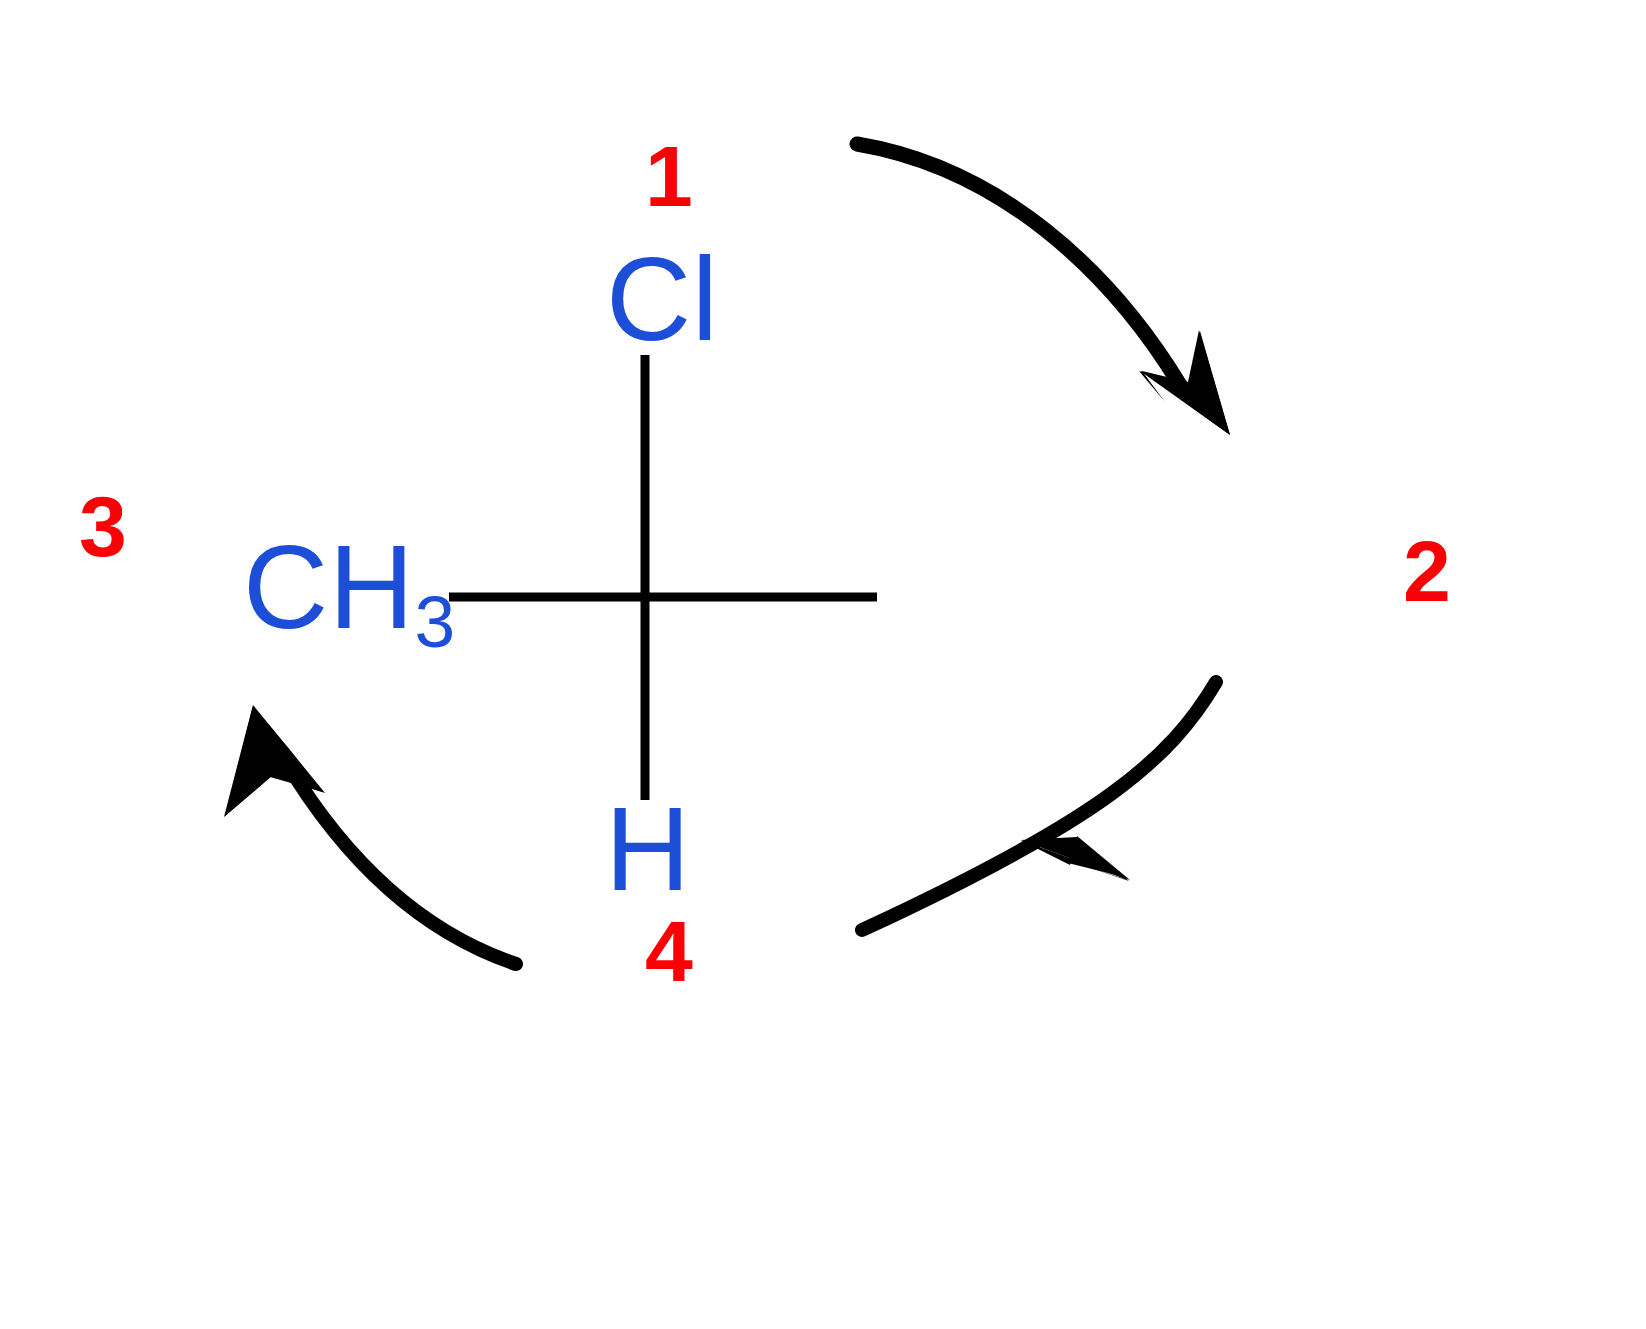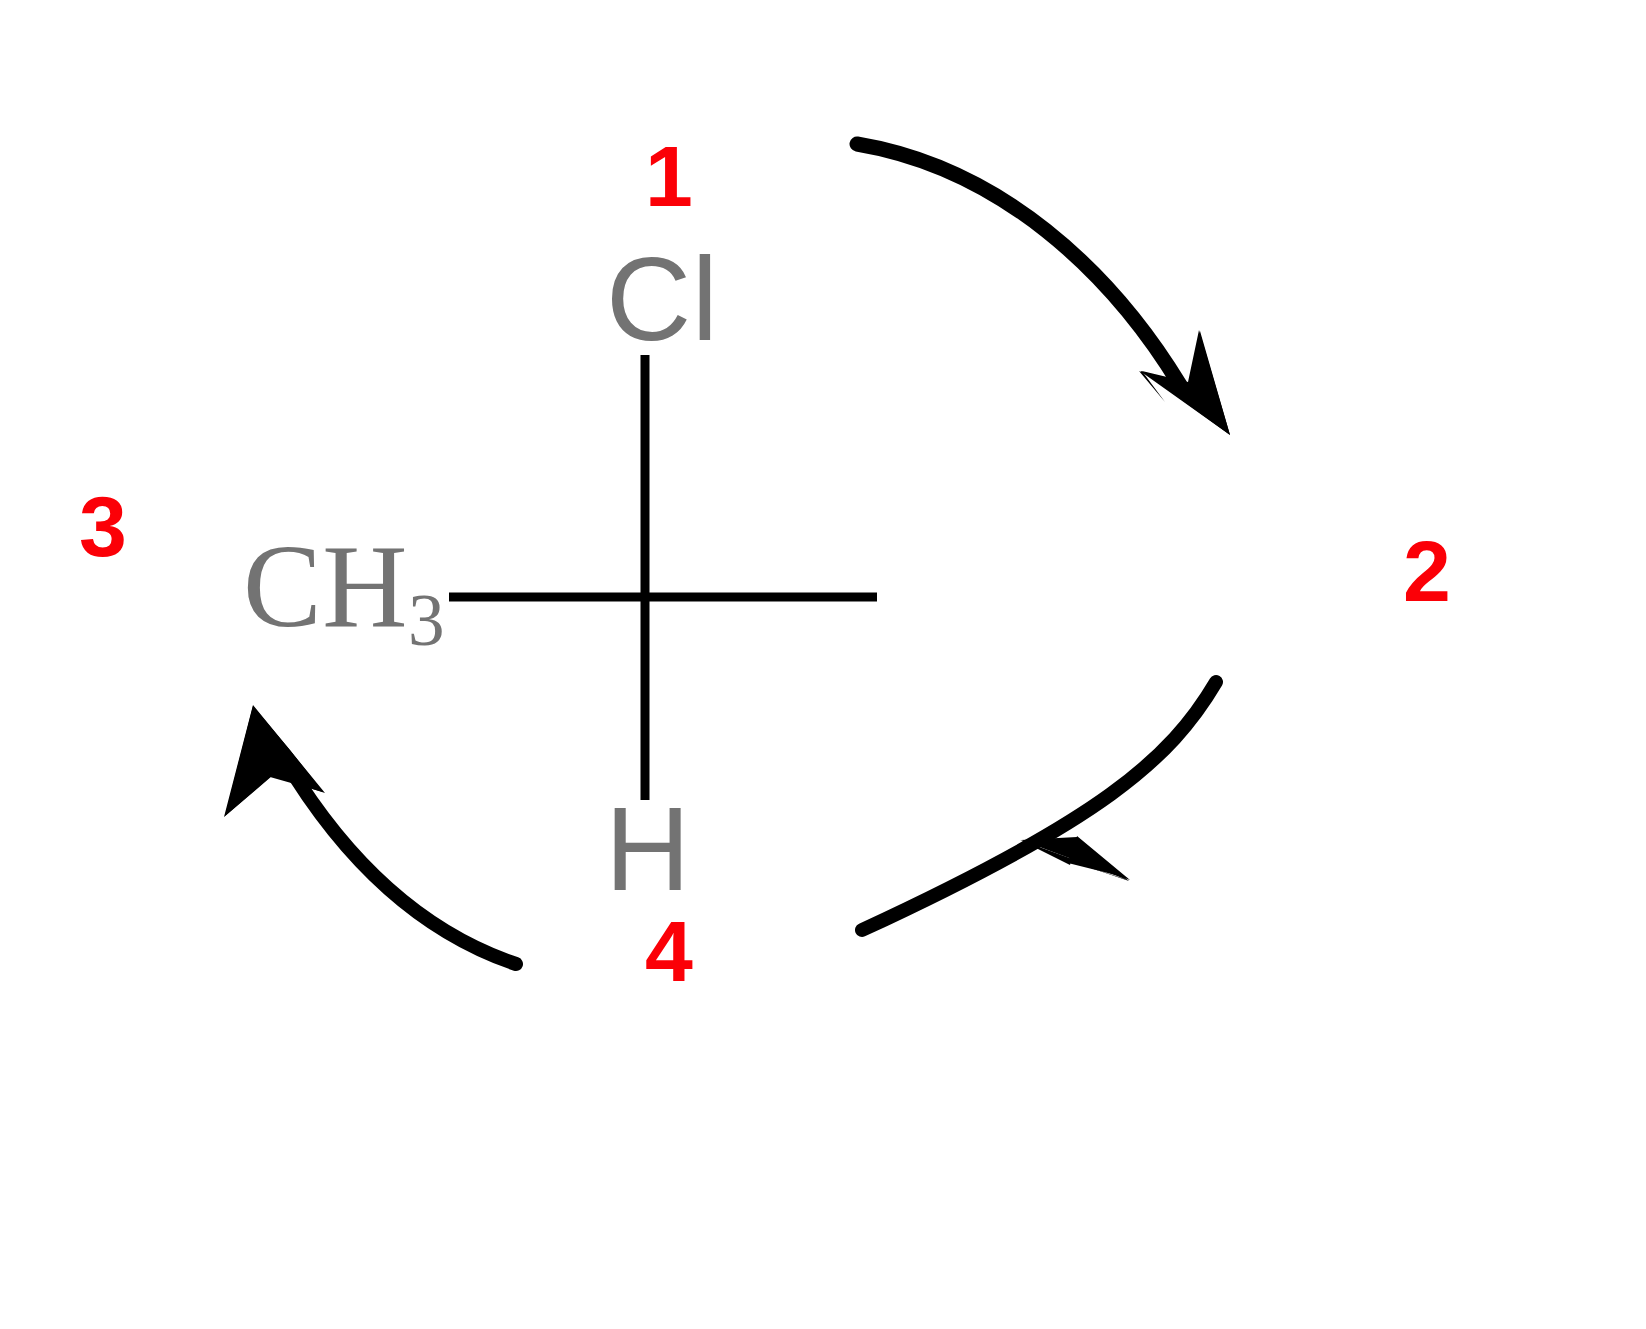--- a/index.html
+++ b/index.html
@@ -18,21 +18,21 @@
   }
   #svg-layer {
     position: absolute;
     left: 0;
     top: 0;
     width: 1646px;
     height: 1329px;
   }
   .atom-label {
     position: absolute;
-    color: #737373;
+    color: #1d4ed8;
     font-family: "Liberation Sans", sans-serif;
     font-weight: 400;
     white-space: nowrap;
     line-height: 1;
     letter-spacing: 0.5px;
     text-align: center;
   }
   .atom-label sub {
     font-size: 0.62em;
     vertical-align: baseline;
@@ -43,21 +43,21 @@
   .priority-label {
     position: absolute;
     color: #fb0007;
     font-family: "Liberation Sans", sans-serif;
     font-weight: 700;
     white-space: nowrap;
     line-height: 1;
   }
   
   #label-cl   { left: 606px;  top: 240px;  font-size: 118px; }
-  #label-ch3  { left: 243px;  top: 528px;  font-size: 118px; font-family: Liberation Serif, serif; }
+  #label-ch3  { left: 243px;  top: 528px;  font-size: 118px; }
   #label-et   { left: 886px;  top: 528px;  font-size: 118px; }
   #label-h    { left: 605px;  top: 790px;  font-size: 118px; }
   
   #prio-1 { left: 645px;  top: 133px; font-size: 86px; }
   #prio-2 { left: 1403px; top: 528px; font-size: 86px; }
   #prio-3 { left: 79px;   top: 483px; font-size: 86px; }
   #prio-4 { left: 645px;  top: 908px; font-size: 86px; }
 </style>
 </head>
 <body>

